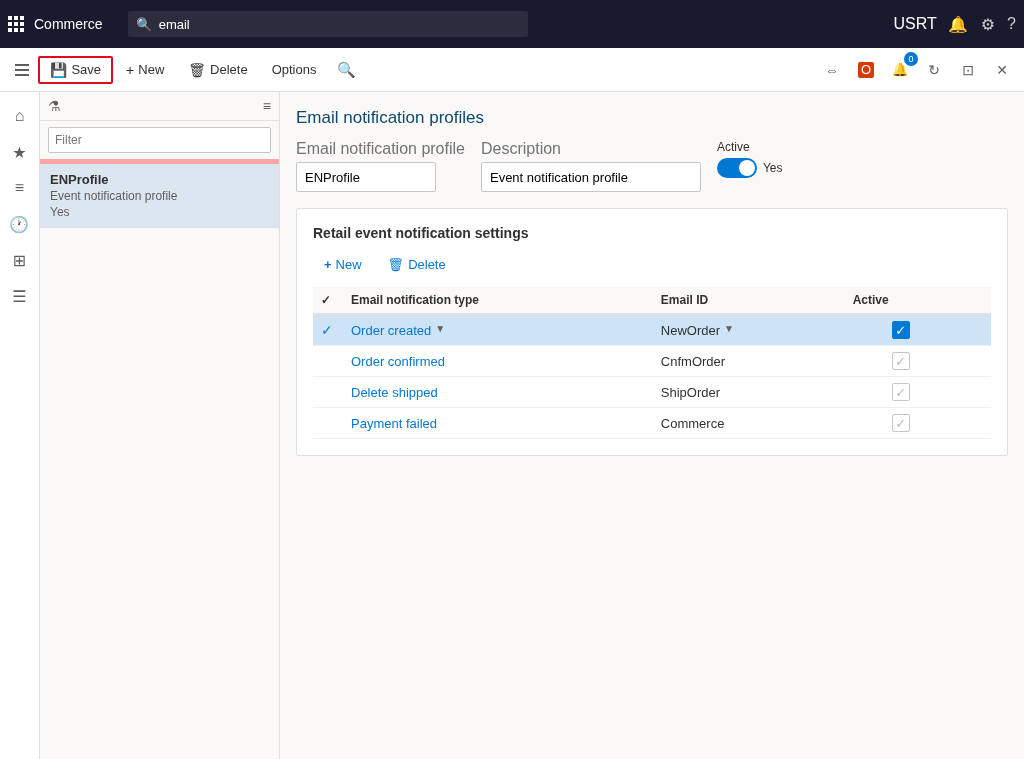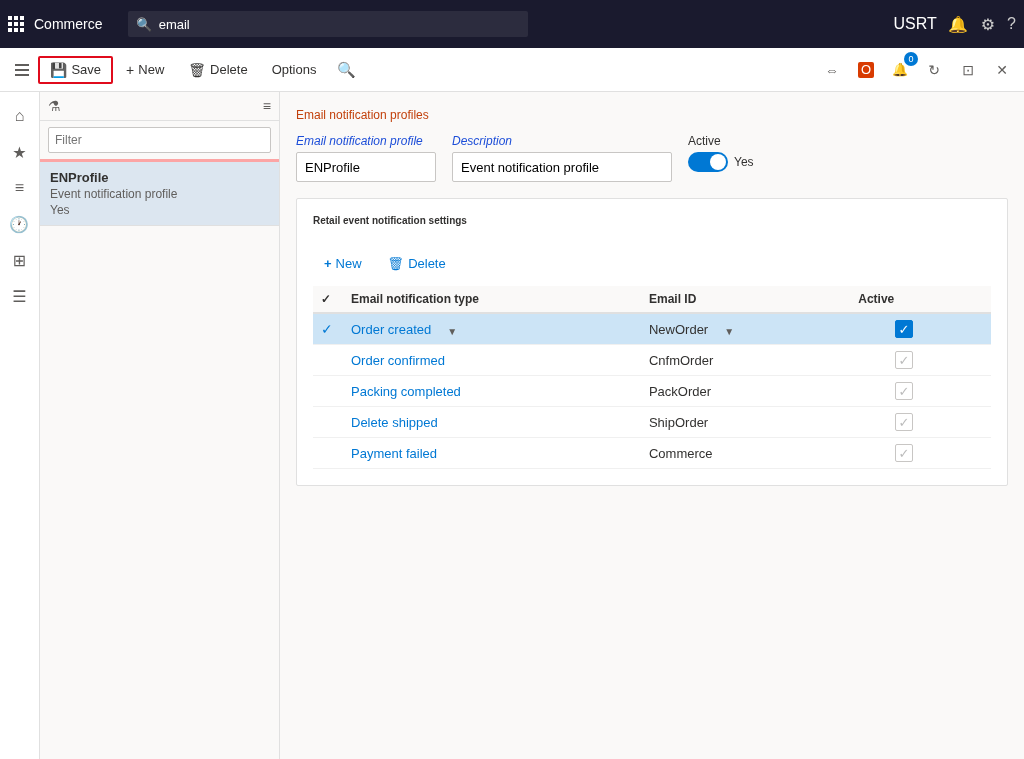--- a/index.html
+++ b/index.html
@@ -89,49 +89,49 @@
       flex-direction: column;
       flex-shrink: 0;
     }
     .list-panel-toolbar {
       display: flex; align-items: center; padding: 6px 8px; gap: 4px;
       border-bottom: 1px solid #e0e0e0;
     }
     .list-panel-toolbar .filter-icon { color: #605e5c; font-size: 14px; cursor: pointer; }
     .list-panel-toolbar .lines-icon { color: #605e5c; font-size: 14px; cursor: pointer; margin-left: auto; }
     .list-search {
-      padding: 6px 8px; border-bottom: 3px solid #fca5a5;
+      padding: 6px 8px; border-bottom: 5px solid #fca5a5;
     }
     .list-search input {
       width: 100%; height: 26px; border: 1px solid #c8c6c4; border-radius: 2px;
       padding: 0 6px; font-size: 12px; outline: none;
     }
     .list-item {
       padding: 8px 10px; cursor: pointer; border-bottom: 1px solid #e0e0e0;
     }
     .list-item.selected { background: #dce6f0; }
     .list-item .item-title { font-weight: 600; color: #323130; font-size: 13px; }
     .list-item .item-sub { font-size: 12px; color: #605e5c; margin-top: 2px; }
     .list-item .item-status { font-size: 12px; color: #605e5c; margin-top: 2px; }
 
     
     .detail-panel {
       flex: 1;
       background: #faf9f8;
       overflow-y: auto;
       padding: 16px;
     }
-    .section-title { font-size: 12px; color: #c2410c; margin-bottom: 12px; }
+    .section-title { font-size: 17px; color: #0c4a6e; margin-bottom: 12px; }
 
     
     .form-row {
       display: flex; align-items: flex-start; gap: 16px; margin-bottom: 16px;
     }
     .form-field { display: flex; flex-direction: column; gap: 4px; }
-    .form-field label { font-size: 12px; color: #1d4ed8; font-style: italic; }
+    .form-field label { font-size: 16px; color: #737373; }
     .form-field input[type="text"] {
       border: 1px solid #c8c6c4; border-radius: 2px; padding: 4px 8px;
       font-size: 13px; outline: none; height: 30px;
     }
 
     
     .toggle-container { display: flex; flex-direction: column; gap: 4px; }
     .toggle-container label { font-size: 12px; color: #323130; }
     .toggle-row { display: flex; align-items: center; gap: 6px; }
     .toggle {
@@ -141,21 +141,21 @@
     .toggle::after {
       content: ''; position: absolute; width: 16px; height: 16px;
       background: white; border-radius: 50%; top: 2px; right: 2px;
     }
     .toggle-label { font-size: 12px; color: #323130; }
 
     
     .section-card {
       background: white; border: 1px solid #e0e0e0; border-radius: 2px; padding: 16px;
     }
-    .section-card-title { font-size: 10px; font-weight: 600; color: #323130; margin-bottom: 25px; }
+    .section-card-title { font-size: 14px; font-weight: 600; color: #323130; margin-bottom: 11px; }
 
     
     .grid-toolbar {
       display: flex; align-items: center; gap: 4px; margin-bottom: 10px;
     }
     .grid-btn {
       display: flex; align-items: center; gap: 4px; padding: 4px 10px;
       cursor: pointer; border: 1px solid transparent; border-radius: 2px;
       font-size: 13px; color: #0078d4; background: transparent;
     }
@@ -175,21 +175,21 @@
     .check-col { width: 30px; }
     .link-cell { color: #0078d4; cursor: pointer; }
 
     .checkbox-cell {
       width: 18px; height: 18px; border: 1px solid #c8c6c4; border-radius: 2px;
       display: flex; align-items: center; justify-content: center; background: white;
     }
     .checkbox-cell.checked { background: #0078d4; border-color: #0078d4; color: white; }
     .checkbox-cell.checked-light { border-color: #c8c6c4; color: #c8c6c4; }
 
-    .dropdown-cell { display: flex; align-items: flex-end; gap: 16px; }
+    .dropdown-cell { display: flex; align-items: flex-start; gap: 4px; }
     .dropdown-chevron { color: #605e5c; font-size: 10px; }
     .action-icon-btn {
       width: 28px; height: 28px; display: flex; align-items: center; justify-content: center;
       cursor: pointer; color: #605e5c; font-size: 14px; border-radius: 2px;
     }
     .notif-badge {
       position: relative;
     }
     .notif-badge .badge {
       position: absolute; top: -4px; right: -4px;
@@ -367,29 +367,20 @@
               <td></td>
               <td><span class="link-cell">Order confirmed</span></td>
               <td>CnfmOrder</td>
               <td>
                 <div class="checkbox-cell checked-light" style="margin:0 auto; color:#bbb;">✓</div>
               </td>
               <td></td>
             </tr>
             <tr>
               <td></td>
-              <td><span class="link-cell">Packing completed</span></td>
-              <td>PackOrder</td>
-              <td>
-                <div class="checkbox-cell checked-light" style="margin:0 auto; color:#bbb;">✓</div>
-              </td>
-              <td></td>
-            </tr>
-            <tr>
-              <td></td>
               <td><span class="link-cell">Delete shipped</span></td>
               <td>ShipOrder</td>
               <td>
                 <div class="checkbox-cell checked-light" style="margin:0 auto; color:#bbb;">✓</div>
               </td>
               <td></td>
             </tr>
             <tr>
               <td></td>
               <td><span class="link-cell">Payment failed</span></td>

